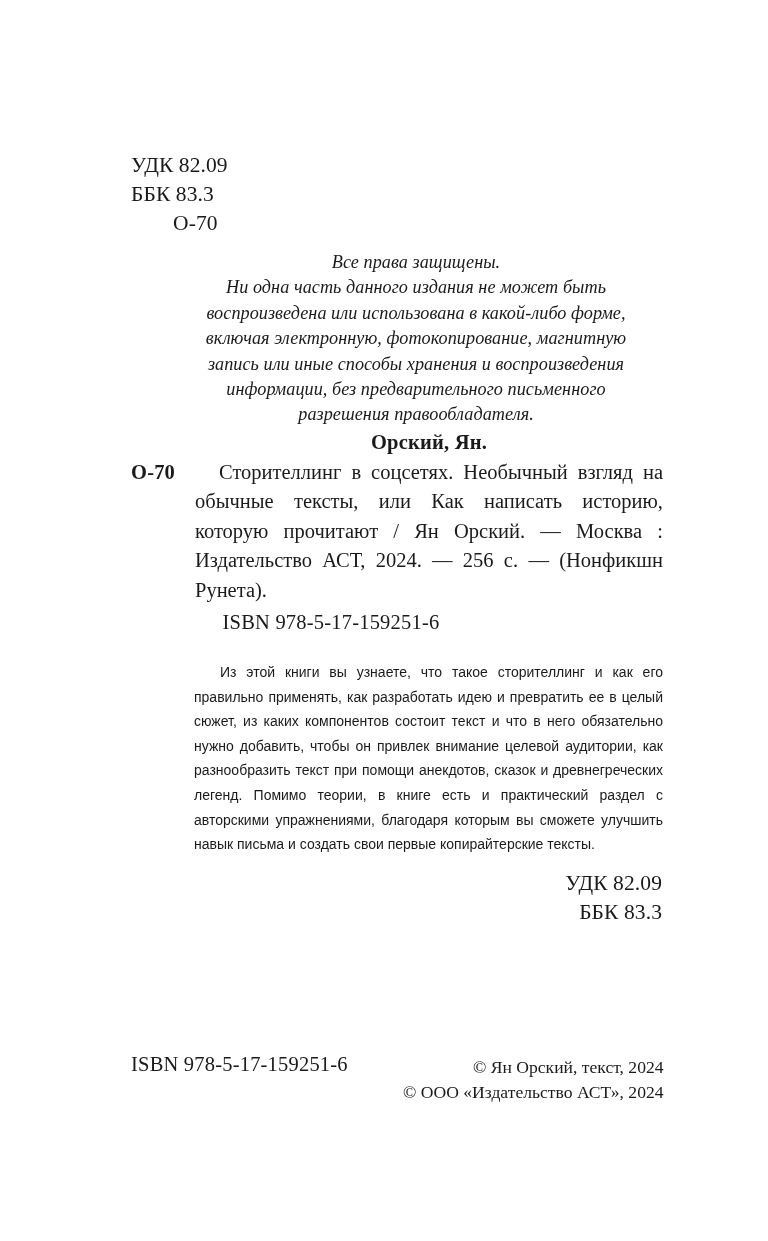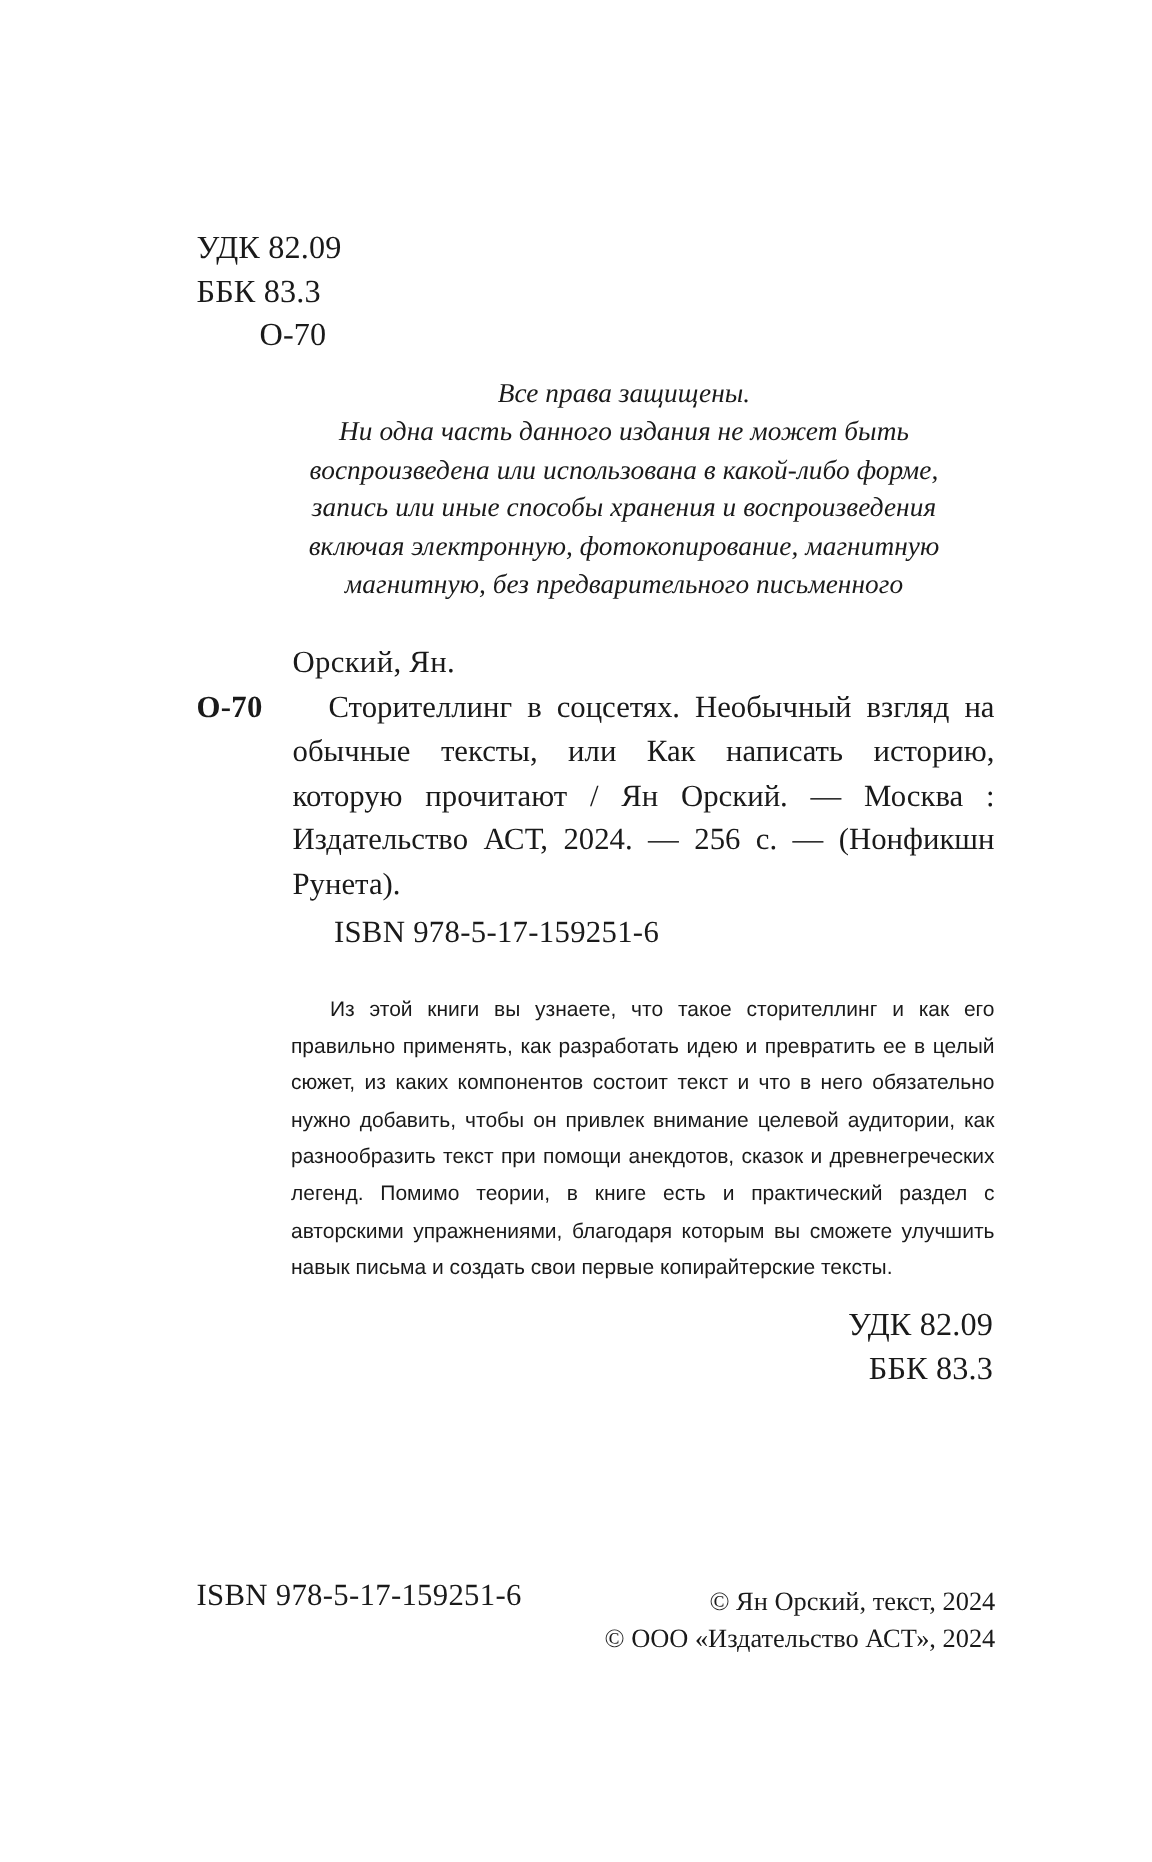--- a/index.html
+++ b/index.html
@@ -59,23 +59,24 @@
   
   .biblio-block {
     position: absolute;
     left: 131px;
     top: 428px;
     width: 532px;
     font-size: 20.5px;
     line-height: 29.6px;
   }
   .biblio-author {
-    font-weight: normal;
+    font-weight: bold;
     padding-left: 64px;
     letter-spacing: 0.2px;
+    text-align: center;
   }
   .biblio-body-row {
     position: relative;
   }
   .biblio-marker {
     position: absolute;
     left: 0;
     top: 0;
     font-weight: bold;
     letter-spacing: 0.2px;
@@ -166,23 +167,24 @@
   <div class="class-block">
     <div class="class-line">УДК 82.09</div>
     <div class="class-line">ББК 83.3</div>
     <div class="class-line indented">О-70</div>
   </div>
 
   <div class="rights-block">
     <div class="rights-line">Все права защищены.</div>
     <div class="rights-line">Ни одна часть данного издания не может быть</div>
     <div class="rights-line">воспроизведена или использована в какой-либо форме,</div>
+    <div class="rights-line">включая электронную, фотокопирование, магнитную</div>
     <div class="rights-line">запись или иные способы хранения и воспроизведения</div>
-    <div class="rights-line">включая электронную, фотокопирование, магнитную</div>
-    <div class="rights-line">магнитную, без предварительного письменного</div>
+    <div class="rights-line">информации, без предварительного письменного</div>
+    <div class="rights-line">разрешения правообладателя.</div>
   </div>
 
   <div class="biblio-block">
     <div class="biblio-author">Орский, Ян.</div>
     <div class="biblio-body-row">
       <span class="biblio-marker">О-70</span>
       <div class="biblio-text"><span class="first-indent"></span><span>Сторителлинг в соцсетях. Необычный взгляд на обычные тексты, или Как написать историю, которую прочитают / Ян Орский. — Москва : Издательство АСТ, 2024. — 256 с. — (Нонфикшн Рунета).</span></div>
     </div>
   </div>
 

